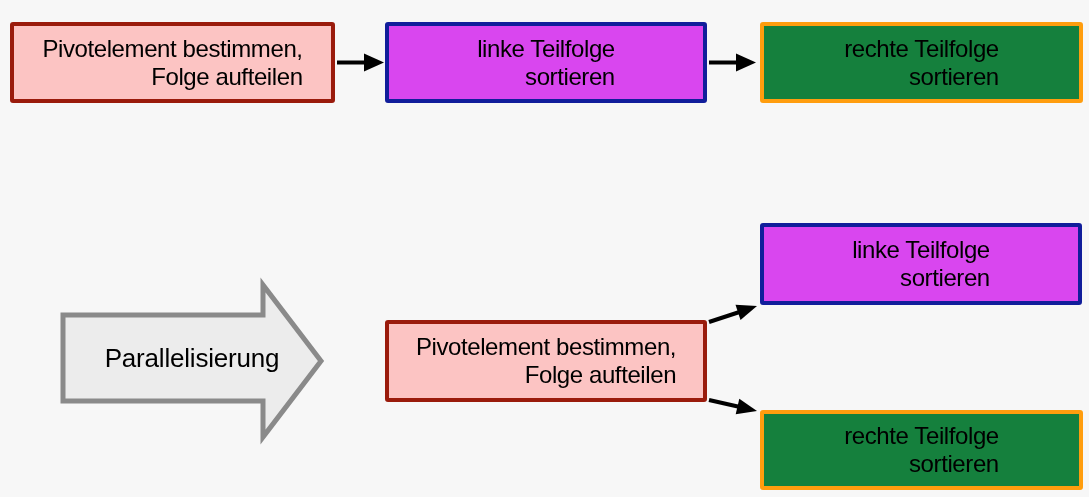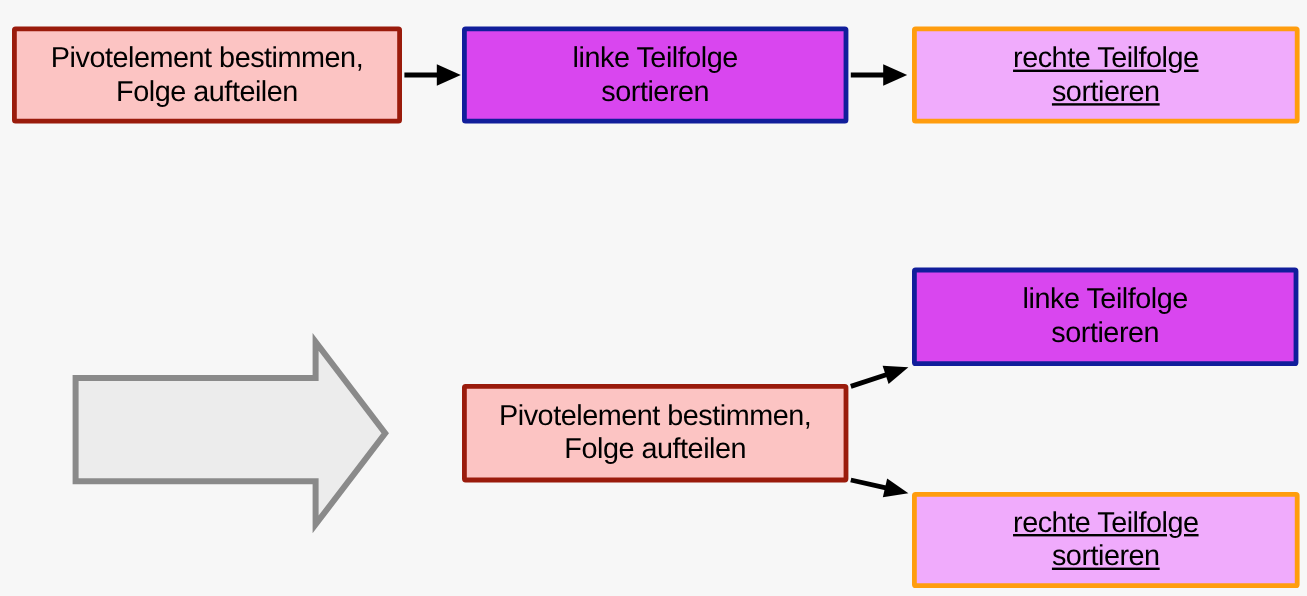--- a/index.html
+++ b/index.html
@@ -23,39 +23,38 @@
     height: 497px;
     display: block;
   }
   .flow-box {
     position: absolute;
     box-sizing: border-box;
     border-radius: 3px;
     display: flex;
     align-items: center;
     justify-content: center;
-    text-align: center;
+    text-align: right;
     white-space: pre-line;
     font-size: 24px;
     line-height: 28px;
     letter-spacing: -0.4px;
     color: #000000;
   }
   .box-pivot {
     background: #fcc4c3;
     border: 4px solid #9a1b0c;
   }
   .box-left {
     background: #d946ef;
     border: 4px solid #111e9b;
   }
   .box-right {
-    background: #f0abfc;
+    background: #15803d;
     border: 4px solid #ff9d0e;
-    text-decoration: underline;
   }
   #box-top-pivot    { left: 10px;  top: 22px;  width: 325px; height: 81px; }
   #box-top-left     { left: 385px; top: 22px;  width: 322px; height: 81px; }
   #box-top-right    { left: 760px; top: 22px;  width: 323px; height: 81px; }
   #box-bottom-pivot { left: 385px; top: 320px; width: 322px; height: 82px; }
   #box-bottom-left  { left: 760px; top: 223px; width: 322px; height: 82px; }
   #box-bottom-right { left: 760px; top: 410px; width: 323px; height: 80px; }
 
   .big-arrow-shape {
     fill: #ececec;
@@ -138,14 +137,15 @@
   <div class="flow-box box-left" id="box-bottom-left">
     <span>linke Teilfolge
 sortieren</span>
   </div>
 
   <div class="flow-box box-right" id="box-bottom-right">
     <span>rechte Teilfolge
 sortieren</span>
   </div>
 
+  <div id="big-arrow-label">Parallelisierung</div>
 
 </div>
 
 </body></html>

